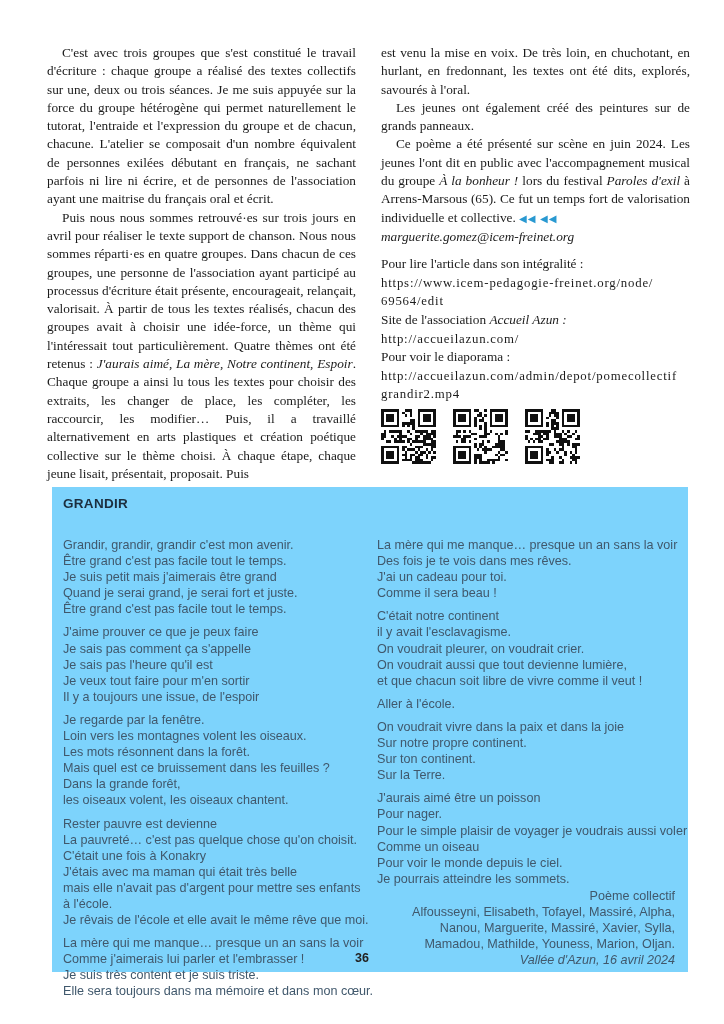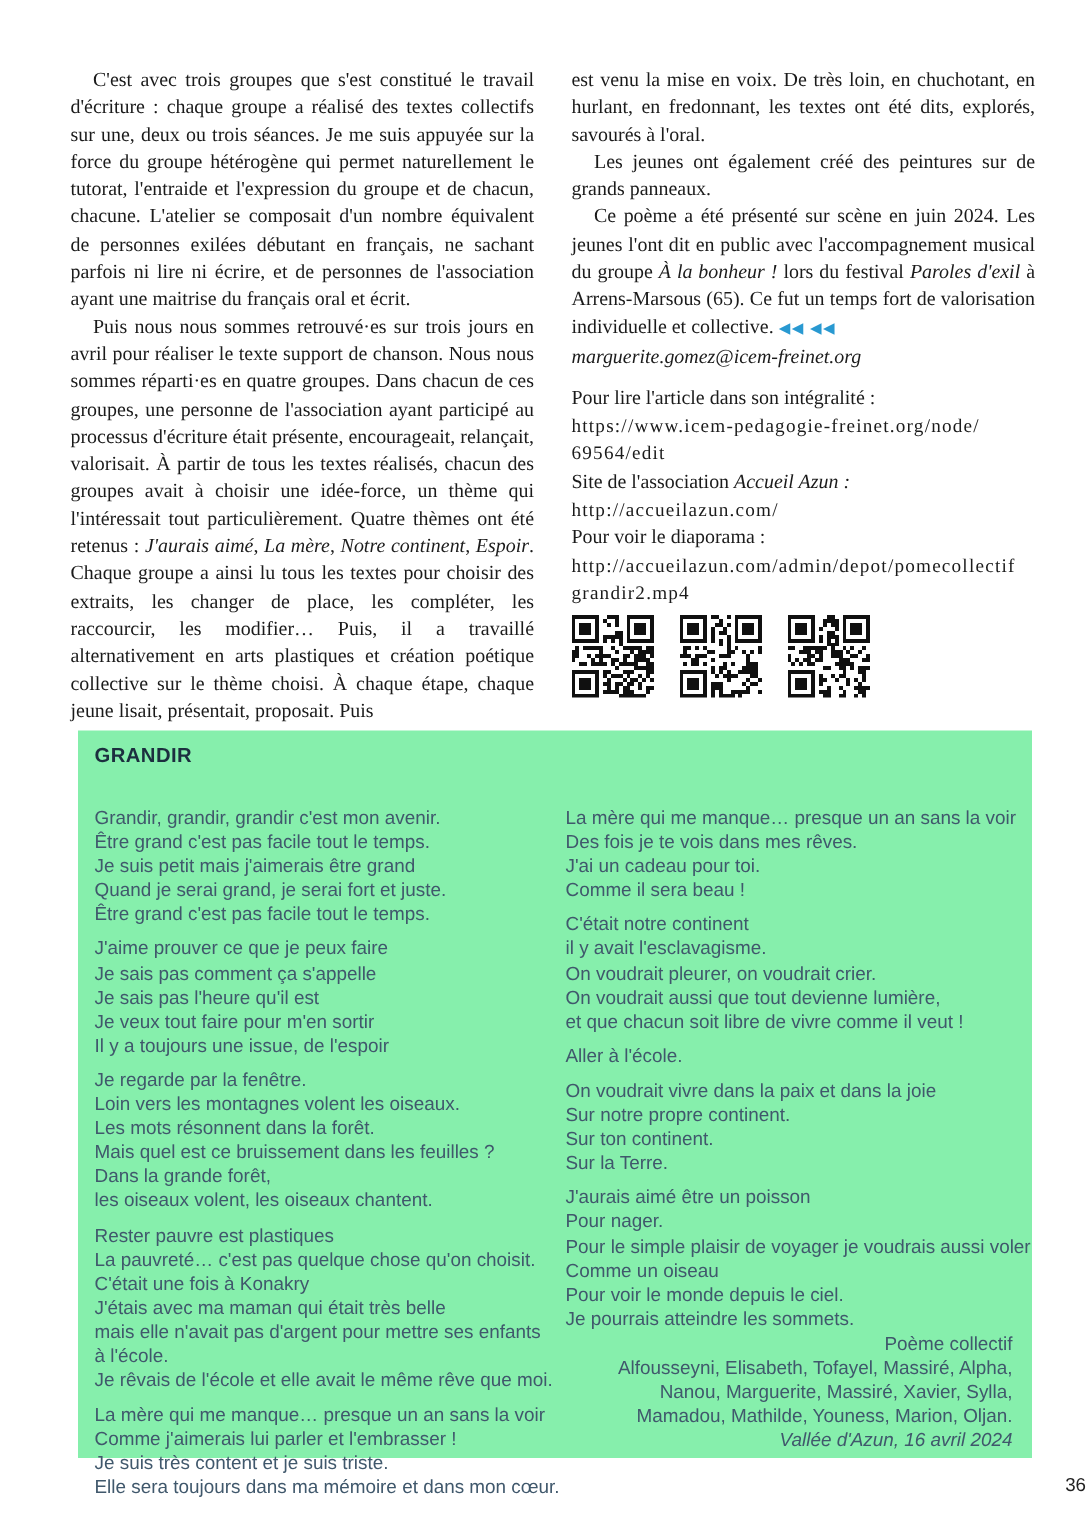--- a/index.html
+++ b/index.html
@@ -17,36 +17,36 @@
   .email{font-style:italic;text-align:left;}
   .linkblock{margin-top:9px;text-align:left;line-height:18.6px;}
   .linkblock div{margin:0;}
   .url{letter-spacing:0.8px;font-size:12.8px;word-break:break-all;white-space:pre-line;}
   
   .qrrow{display:flex;gap:17px;margin-top:5px;}
   .qr{width:55px;height:55px;background:#fff;}
   .qr svg{width:100%;height:100%;display:block;}
   
   .poembox{
-    position:absolute;left:52px;top:487px;width:636px;height:485px;background:#86efac;
+    position:absolute;left:52px;top:487px;width:636px;height:485px;background:#7dd3fc;
     box-sizing:border-box;padding:9px 12px 8px 11px;
     font-family:"Liberation Sans", sans-serif;color:#40586c;
   }
   .ptitle{font-weight:bold;color:#1c2f3f;font-size:13.5px;letter-spacing:.3px;margin-bottom:6px;}
   .pcols{display:flex;gap:14px;}
   .pcol{width:300px;font-size:12.6px;line-height:16.1px;margin-top:20px;}
   .stanza{margin-bottom:7px;}
   .stanza:last-child{margin-bottom:0;}
   .pline{white-space:nowrap;}
   .sig{text-align:right;padding-right:2px;margin-top:1px;}
   .sig .list-line{text-align:right;}
   
   .pageno{
-    position:absolute;top:983px;left:0;width:724px;text-align:right;
-    font-family:"Liberation Sans", sans-serif;font-size:12.5px;font-weight:400;color:#222;
+    position:absolute;top:951px;left:0;width:724px;text-align:center;
+    font-family:"Liberation Sans", sans-serif;font-size:12.5px;font-weight:700;color:#222;
   }
 </style>
 </head>
 <body>
 
 <div class="article">
   <div class="acol">
     <p class="ind"><span>C'est avec trois groupes que s'est constitué le travail d'écriture : chaque groupe a réalisé des textes collectifs sur une, deux ou trois séances. Je me suis appuyée sur la force du groupe hétérogène qui permet naturellement le tutorat, l'entraide et l'expression du groupe et de chacun, chacune. L'atelier se composait d'un nombre équivalent de personnes exilées débutant en français, ne sachant parfois ni lire ni écrire, et de personnes de l'association ayant une maitrise du français oral et écrit.</span></p>
     <p class="ind"><span>Puis nous nous sommes retrouvé·es sur trois jours en avril pour réaliser le texte support de chanson. Nous nous sommes réparti·es en quatre groupes. Dans chacun de ces groupes, une personne de l'association ayant participé au processus d'écriture était présente, encourageait, relançait, valorisait. À partir de tous les textes réalisés, chacun des groupes avait à choisir une idée-force, un thème qui l'intéressait tout particulièrement. Quatre thèmes ont été retenus : </span><span class="italic">J'aurais aimé</span><span>, </span><span class="italic">La mère</span><span>, </span><span class="italic">Notre continent</span><span>, </span><span class="italic">Espoir</span><span>. Chaque groupe a ainsi lu tous les textes pour choisir des extraits, les changer de place, les compléter, les raccourcir, les modifier… Puis, il a travaillé alternativement en arts plastiques et création poétique collective sur le thème choisi. À chaque étape, chaque jeune lisait, présentait, proposait. Puis</span></p>
   </div>
@@ -758,21 +758,21 @@
         </div>
         <div class="stanza">
           <div class="pline">Je regarde par la fenêtre.</div>
           <div class="pline">Loin vers les montagnes volent les oiseaux.</div>
           <div class="pline">Les mots résonnent dans la forêt.</div>
           <div class="pline">Mais quel est ce bruissement dans les feuilles ?</div>
           <div class="pline">Dans la grande forêt,</div>
           <div class="pline">les oiseaux volent, les oiseaux chantent.</div>
         </div>
         <div class="stanza">
-          <div class="pline">Rester pauvre est plastiques</div>
+          <div class="pline">Rester pauvre est devienne</div>
           <div class="pline">La pauvreté… c'est pas quelque chose qu'on choisit.</div>
           <div class="pline">C'était une fois à Konakry</div>
           <div class="pline">J'étais avec ma maman qui était très belle</div>
           <div class="pline">mais elle n'avait pas d'argent pour mettre ses enfants</div>
           <div class="pline">à l'école.</div>
           <div class="pline">Je rêvais de l'école et elle avait le même rêve que moi.</div>
         </div>
         <div class="stanza">
           <div class="pline">La mère qui me manque… presque un an sans la voir</div>
           <div class="pline">Comme j'aimerais lui parler et l'embrasser !</div>

